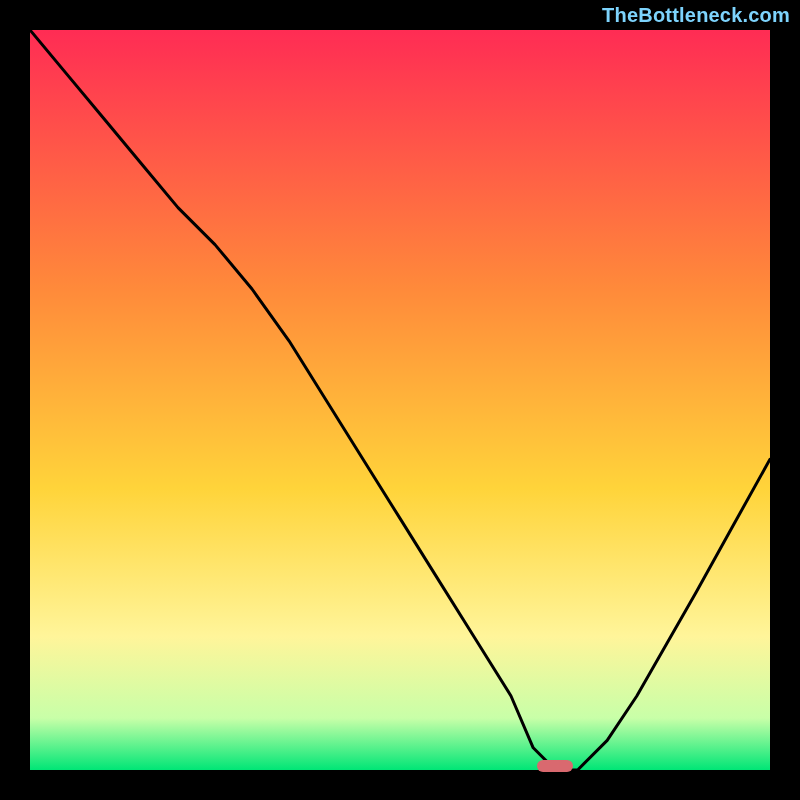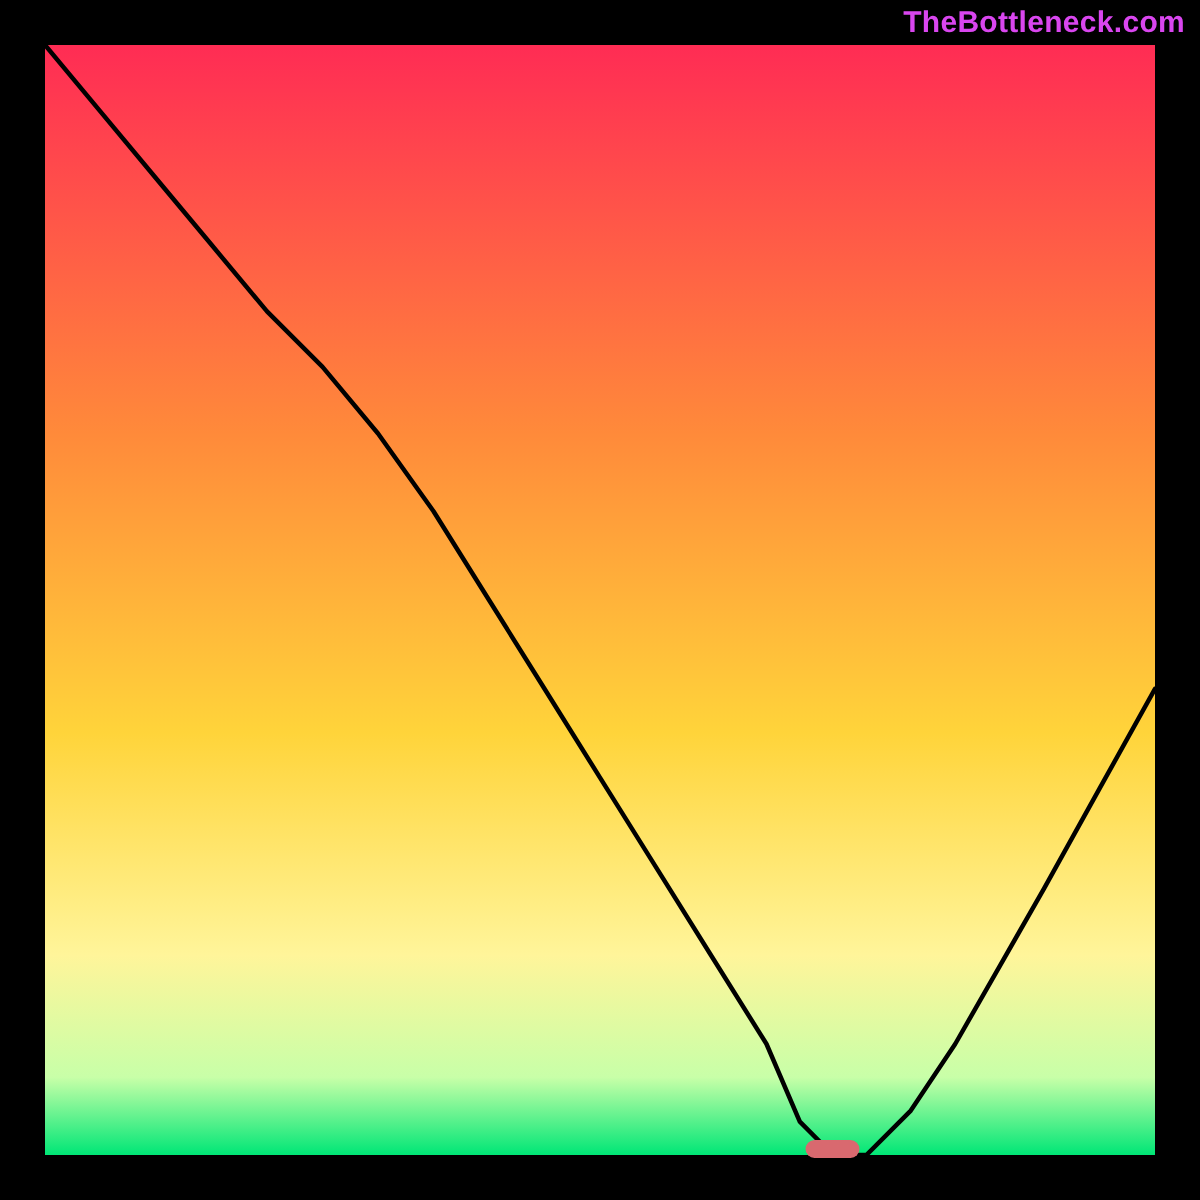--- a/index.html
+++ b/index.html
@@ -16,21 +16,21 @@
     top: 0;
     left: 0;
     width: 800px;
     height: 800px;
     background: #000;
   }
   .watermark {
     position: absolute;
     top: 4px;
     right: 10px;
-    color: #d946ef;
+    color: #7dd3fc;
     font-size: 20px;
     font-weight: 600;
     letter-spacing: 0.2px;
   }
   .plot {
     position: absolute;
     left: 30px;
     top: 30px;
     width: 740px;
     height: 740px;

